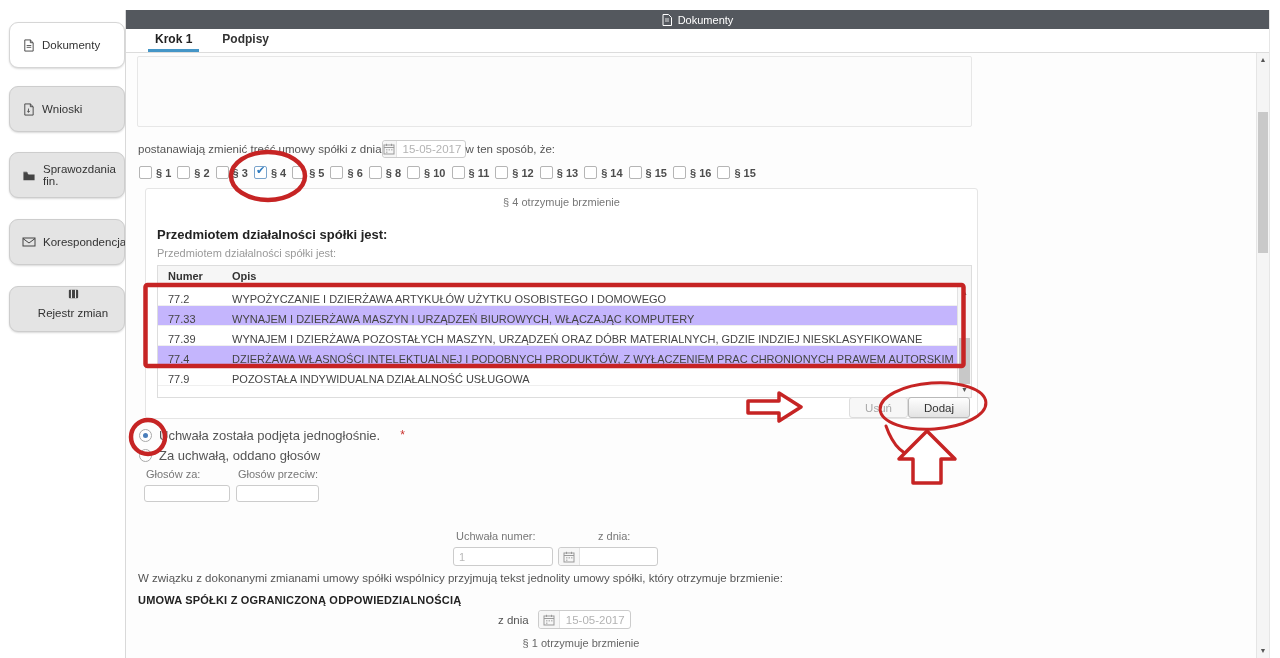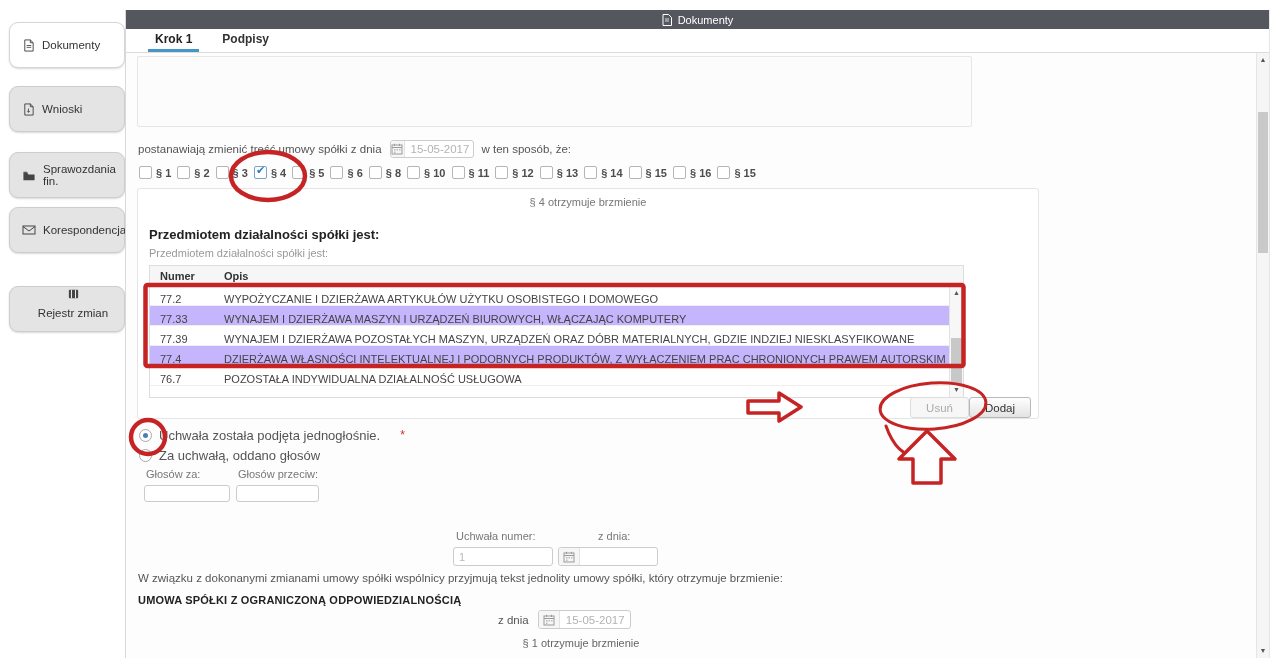--- a/index.html
+++ b/index.html
@@ -24,35 +24,35 @@
     align-items:flex-end;padding-left:22px;gap:16px;box-sizing:border-box}
   .tab{font-size:12px;font-weight:bold;color:#333;padding:3px 7px 3px;border-bottom:3px solid transparent;cursor:pointer}
   .tab.active{border-bottom-color:#4596c7;color:#222}
 
   .content{position:absolute;left:0;top:43px;width:1132px;height:605px}
 
   .empty-box{position:absolute;left:11px;top:3px;width:833px;height:69px;background:#fcfcfc;
     border:1px solid #e7e7e7;border-radius:2px}
 
   .intro-row{position:absolute;left:12px;top:84px;height:24px;display:flex;align-items:center;
-    gap:8px;font-size:11.5px;color:#555}
+    font-size:11.5px;color:#555}
 
   .date-input{display:inline-flex;align-items:center;height:18px;border:1px solid #ccc;
     border-radius:3px;background:#fff;color:#b3b3b3;font-size:11.5px;box-sizing:border-box}
   .date-input .cal{width:20px;align-self:stretch;display:flex;align-items:center;justify-content:center;
     border-right:1px solid #e3e3e3;background:#f6f6f6;border-radius:3px 0 0 3px}
   .date-input .date-text{padding:0 6px;min-width:56px;white-space:nowrap}
 
   .checkbox-row{position:absolute;left:13px;top:113px;display:flex;align-items:center;gap:6px}
   .cb{display:flex;align-items:center;gap:4px;font-size:11px;font-weight:bold;color:#4d4d4d;cursor:pointer;white-space:nowrap}
   .cb .box{width:13px;height:13px;border:1px solid #b5b5b5;border-radius:2px;background:#fff;position:relative;box-sizing:border-box}
   .cb.checked .box{border-color:#7aa4cc}
   .cb.checked .box::after{content:"\2714";position:absolute;left:1px;top:-3px;font-size:11px;color:#2f7cc0}
 
-  .section-box{position:absolute;left:11px;top:135px;width:902px;height:231px;background:#fff;
+  .section-box{position:absolute;left:19px;top:135px;width:833px;height:231px;background:#fff;
     border:1px solid #e5e5e5;border-radius:3px;box-sizing:border-box}
   .section-note{position:absolute;left:0;right:0;top:7px;text-align:center;font-size:11px;color:#777}
   .activity-heading{position:absolute;left:11px;top:38px;font-size:13px;font-weight:bold;color:#222}
   .activity-subheading{position:absolute;left:11px;top:58px;font-size:11px;color:#999}
 
   .pkd-table{position:absolute;left:11px;top:76px;width:815px;height:133px;border:1px solid #ddd;
     background:#fff;font-size:11px;color:#444;box-sizing:border-box}
   .pkd-header{height:20px;display:flex;align-items:center;background:#f6f6f6;border-bottom:1px solid #ddd;
     font-weight:bold;color:#333}
   .col-numer{width:62px;padding-left:10px;box-sizing:border-box;flex:0 0 auto}
@@ -119,21 +119,21 @@
     </div>
     <div class="side-tab" style="top: 152px;">
       <span class="icn">
         <svg width="14" height="13" viewBox="0 0 14 14">
           <path d="M1 4h4l1.5 2H13v6H1z" fill="#444"></path>
           <path d="M1 4V3h3.5L6 4" fill="#444"></path>
         </svg>
       </span>
       <span>Sprawozdania fin.</span>
     </div>
-    <div class="side-tab" style="top: 207px; align-items: center;">
+    <div class="side-tab" style="top: 219px; align-items: center;">
       <span class="icn">
         <svg width="14" height="12" viewBox="0 0 14 12">
           <rect x="1" y="2" width="12" height="8" fill="none" stroke="#444"></rect>
           <path d="M1 2.5l6 4.5 6-4.5" fill="none" stroke="#444"></path>
         </svg>
       </span>
       <span>Korespondencja</span>
     </div>
     <div class="side-tab" style="top: 286px; flex-direction: column;">
       <span class="icn">
@@ -270,21 +270,21 @@
             </div>
             <div class="pkd-row">
               <div class="col-numer">77.39</div>
               <div class="col-opis">WYNAJEM I DZIERŻAWA POZOSTAŁYCH MASZYN, URZĄDZEŃ ORAZ DÓBR MATERIALNYCH, GDZIE INDZIEJ NIESKLASYFIKOWANE</div>
             </div>
             <div class="pkd-row alt">
               <div class="col-numer">77.4</div>
               <div class="col-opis">DZIERŻAWA WŁASNOŚCI INTELEKTUALNEJ I PODOBNYCH PRODUKTÓW, Z WYŁĄCZENIEM PRAC CHRONIONYCH PRAWEM AUTORSKIM</div>
             </div>
             <div class="pkd-row">
-              <div class="col-numer">76.7</div>
+              <div class="col-numer">77.9</div>
               <div class="col-opis">POZOSTAŁA INDYWIDUALNA DZIAŁALNOŚĆ USŁUGOWA</div>
             </div>
           </div>
         <div class="tbl-scroll">
           <div class="arr up">▲</div>
           <div class="thumb"></div>
           <div class="arr down">▼</div>
         </div>
       </div>
 

